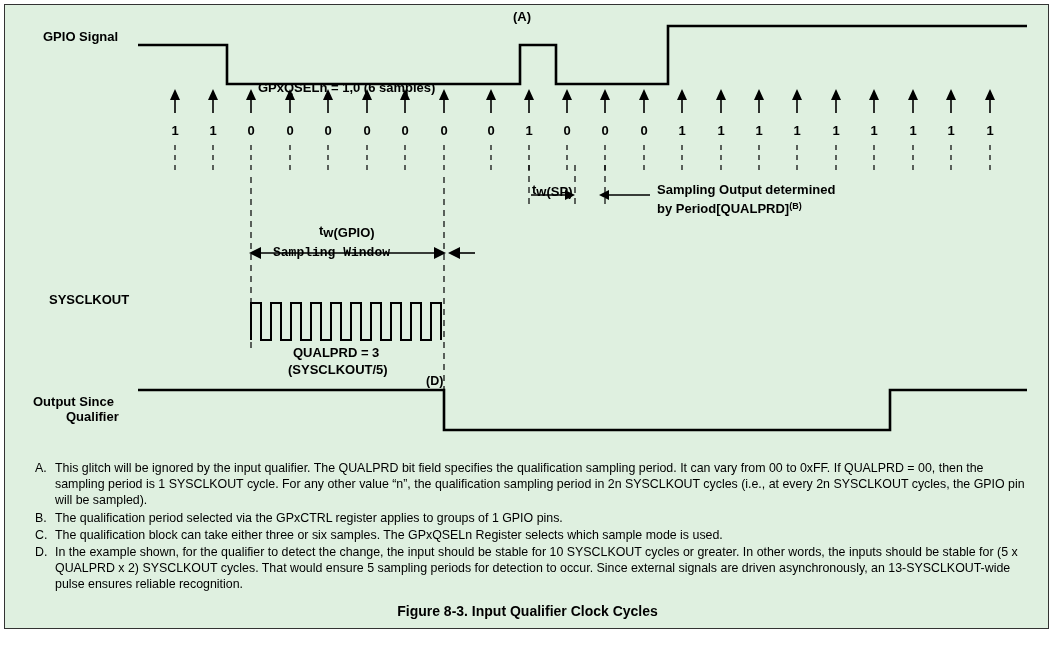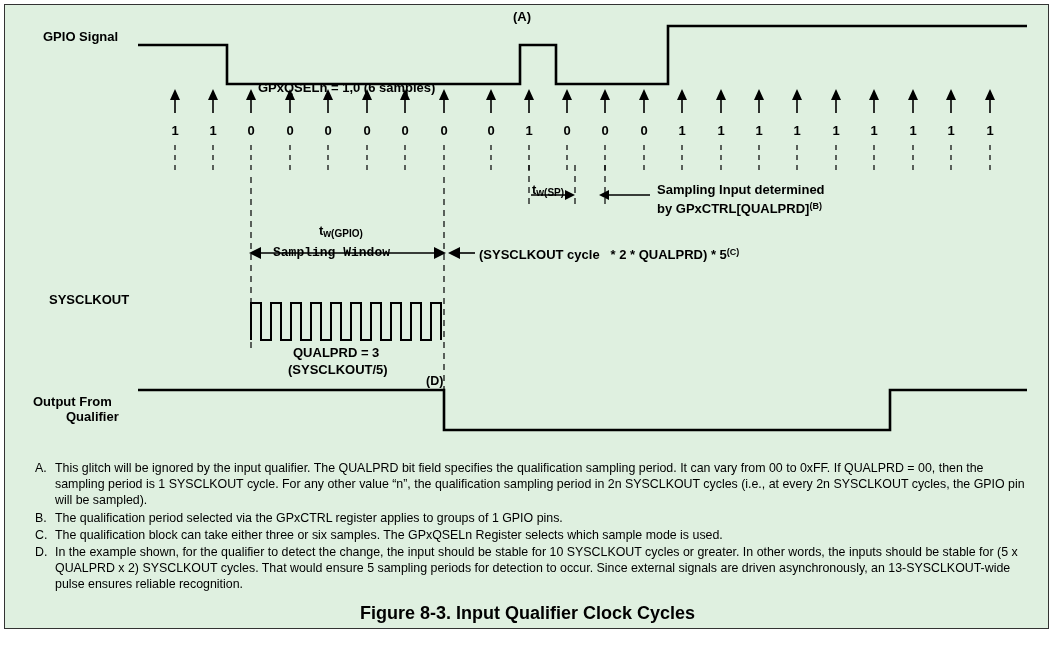--- a/index.html
+++ b/index.html
@@ -80,26 +80,26 @@
   }
   .note-text {
     flex: 1 1 auto;
   }
   .caption {
     position: absolute;
     left: 0;
     top: 598px;
     width: 1045px;
     text-align: center;
-    font-size: 18px;
+    font-size: 14px;
     font-weight: bold;
     color: #000000;
   }
   .sub {
-    font-size: 10px;
+    font-size: 13px;
     vertical-align: -2px;
   }
   .sup {
     font-size: 9px;
     vertical-align: 4px;
   }
 </style>
 </head>
 <body>
 
@@ -217,21 +217,21 @@
         <polygon points="443,248 455,242 455,254" fill="#000000"></polygon>
 
         <polyline points="246,335 246,298 256,298 256,335 266,335 266,298 276,298 276,335 286,335 286,298 296,298 296,335 306,335 306,298 316,298 316,335 326,335 326,298 336,298 336,335 346,335 346,298 356,298 356,335 366,335 366,298 376,298 376,335 386,335 386,298 396,298 396,335 406,335 406,298 416,298 416,335 426,335 426,298 436,298 436,335" fill="none" stroke="#000000" stroke-width="2"></polyline>
 
         <polyline points="133,385 439,385 439,425 885,425 885,385 1022,385" fill="none" stroke="#000000" stroke-width="2.6"></polyline>
       </svg>
 
       
       <div class="lbl" style="left:26px; top:24px;margin-left:12px;">GPIO Signal</div>
       <div class="lbl" style="left:44px; top:287px;">SYSCLKOUT</div>
-      <div class="lbl" style="left:28px; top:389px;">Output From</div>
+      <div class="lbl" style="left:28px; top:389px;">Output Since</div>
       <div class="lbl" style="left:61px; top:404px;">Qualifier</div>
 
       <div class="lbl" style="left:253px; top:51px;margin-top:24px;">GPxQSELn = 1,0 (6 samples)</div>
       <div class="lbl" style="left:508px; top:4px;">(A)</div>
       <div class="lbl-sm" style="left:421px; top:369px;">(D)</div>
 
       
       <div class="digit" style="left:161px; top:118px;">1</div>
       <div class="digit" style="left:199px; top:118px;">1</div>
       <div class="digit" style="left:237px; top:118px;">0</div>
@@ -254,35 +254,32 @@
       <div class="digit" style="left:899px; top:118px;">1</div>
       <div class="digit" style="left:937px; top:118px;">1</div>
       <div class="digit" style="left:976px; top:118px;">1</div>
 
       
       <div class="lbl" style="left:527px; top:177px;">
         <span>t</span><span class="sub">w(SP)</span>
       </div>
 
       
-      <div class="lbl" style="left:652px; top:177px;">Sampling Input determined</div>
+      <div class="lbl" style="left:652px; top:177px;">Sampling Output determined</div>
       <div class="lbl" style="left:652px; top:194px;">
-        <span>by GPxCTRL[QUALPRD]</span><span class="sup">(B)</span>
+        <span>by Period[QUALPRD]</span><span class="sup">(B)</span>
       </div>
 
       
       <div class="lbl" style="left:314px; top:218px;">
         <span>t</span><span class="sub">w(GPIO)</span>
       </div>
       <div class="lbl" style="left:268px; top:240px;font-family:Liberation Mono, monospace;">Sampling Window</div>
 
       
-      <div class="lbl" style="left:474px; top:240px;">
-        <span>(SYSCLKOUT cycle</span>&nbsp;&nbsp;&nbsp;<span>* 2 * QUALPRD) * 5</span><span class="sup">(C)</span>
-      </div>
 
       
       <div class="lbl" style="left:288px; top:340px;">QUALPRD = 3</div>
       <div class="lbl" style="left:283px; top:357px;">(SYSCLKOUT/5)</div>
 
     </div>
 
     <div class="notes">
       <div class="note-row">
         <div class="note-letter">A.</div>

